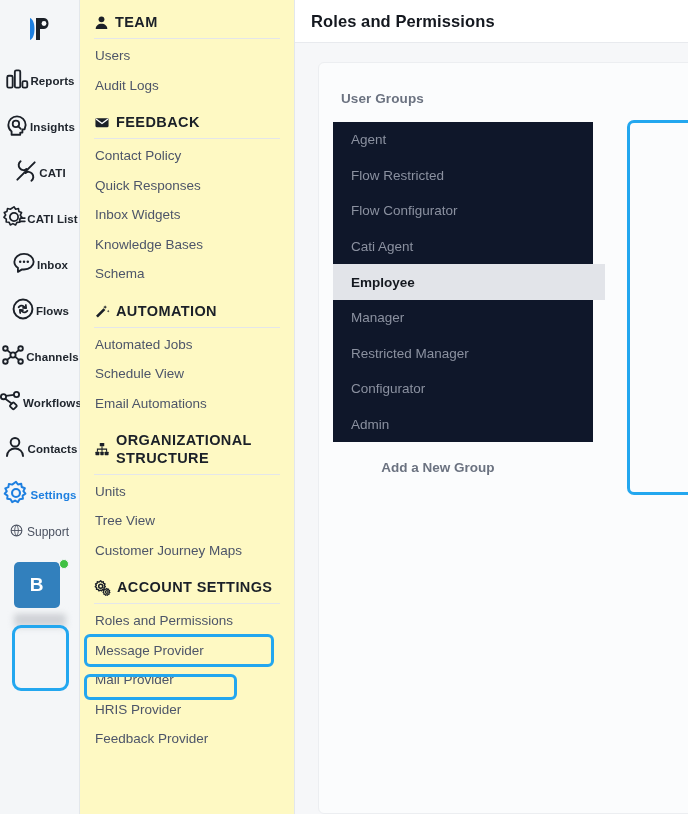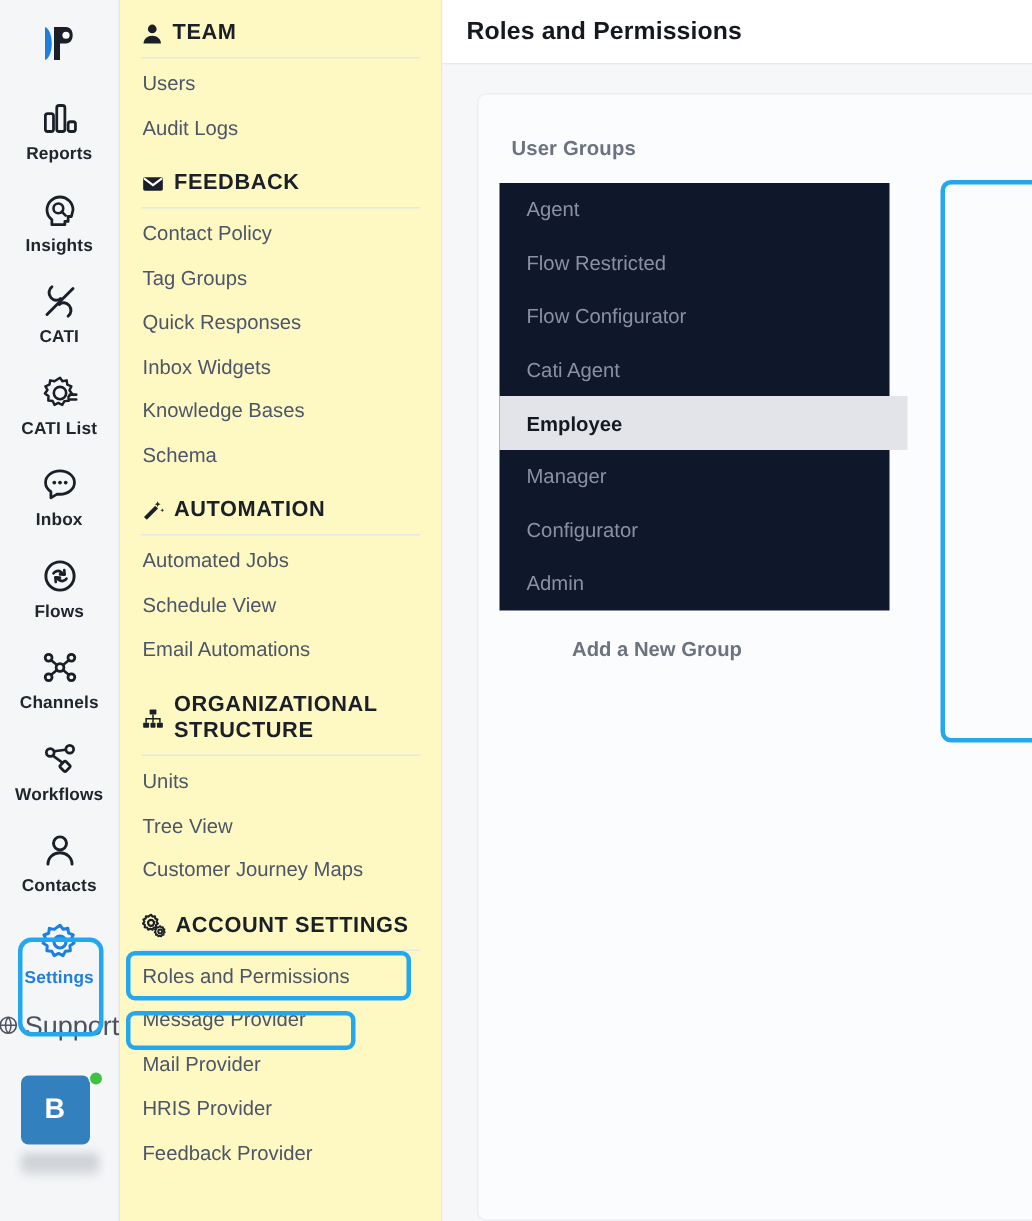--- a/index.html
+++ b/index.html
@@ -17,21 +17,21 @@
     background: #f4f6f8;
     border-right: 1px solid #e3e7eb;
     display: flex; flex-direction: column; align-items: center;
     padding-top: 8px;
     flex: 0 0 80px;
     position: relative;
   }
   .rail-logo { margin: 4px 0 14px 0; height: 34px; display: flex; align-items: center; }
   .rail-item {
     width: 72px;
-    display: flex; flex-direction: column; align-items: center;
+    display: flex; flex-direction: row; align-items: center;
     margin-bottom: 10px;
     padding: 4px 0 2px 0;
     cursor: pointer;
     border-radius: 6px;
     justify-content: center;
   }
   .rail-item .ricon { height: 30px; display: flex; align-items: center; justify-content: center; }
   .rail-item .rlabel {
     font-size: 11.5px; font-weight: bold; color: #20262e; margin-top: 3px;
     letter-spacing: .1px; white-space: nowrap;
@@ -40,21 +40,21 @@
   .rail-item.active .rlabel { color: #1d7fe0; }
   .rail-hl {
     position: absolute;
     border: 3px solid #23a7ef;
     border-radius: 9px;
     background: transparent;
     pointer-events: none;
   }
   .support-row {
     display: flex; align-items: center; gap: 4px;
-    font-size: 18px; color: #4a5160; margin-top: 4px;
+    font-size: 12px; color: #4a5160; margin-top: 4px;
     cursor: pointer;
   }
   .avatar-wrap { margin-top: 22px; position: relative; }
   .avatar {
     width: 46px; height: 46px; border-radius: 5px;
     background: #3280bd; color: #fff;
     display: flex; align-items: center; justify-content: center;
     font-size: 19px; font-weight: bold; cursor: pointer;
   }
   .avatar-dot {
@@ -298,21 +298,20 @@
           <span class="shicon">
             <svg width="16" height="15" viewBox="0 0 16 16">
               <rect x="1" y="3.4" width="14" height="9.6" rx="1.2" fill="#1b2028"></rect>
               <path d="M1.6 4.2L8 9l6.4-4.8" fill="none" stroke="#fcfcfd" stroke-width="1.5"></path>
             </svg>
           </span>
           <span>FEEDBACK</span>
         </div>
         <div class="sec-rule"></div>
         <div class="nav-link">Contact Policy</div>
-        <div class="nav-link">Tag Groups</div>
         <div class="nav-link">Quick Responses</div>
         <div class="nav-link">Inbox Widgets</div>
         <div class="nav-link">Knowledge Bases</div>
         <div class="nav-link">Schema</div>
         <div class="sec-head">
           <span class="shicon">
             <svg width="16" height="15" viewBox="0 0 16 16">
               <path d="M3.6 14.4L11.6 6.4l-2-2-8 8z" fill="#1b2028"></path>
               <path d="M11.3 1.2l.6 1.5 1.5.6-1.5.6-.6 1.5-.6-1.5-1.5-.6 1.5-.6z" fill="#1b2028"></path>
               <path d="M14.6 6.2l.4 1 1 .4-1 .4-.4 1-.4-1-1-.4 1-.4z" fill="#1b2028"></path>
@@ -369,20 +368,21 @@
 
     <div class="card">
       <div class="card-title">User Groups</div>
       <div class="group-list" id="group-list">
           <div class="group-row">Agent</div>
           <div class="group-row">Flow Restricted</div>
           <div class="group-row">Flow Configurator</div>
           <div class="group-row">Cati Agent</div>
           <div class="group-row selected">Employee</div>
           <div class="group-row">Manager</div>
+          <div class="group-row">Restricted Manager</div>
           <div class="group-row">Configurator</div>
           <div class="group-row">Admin</div>
         </div>
       <div class="add-group">Add a New Group</div>
     </div>
 
     <div class="list-hl"></div>
   </div>
 
 </div>

